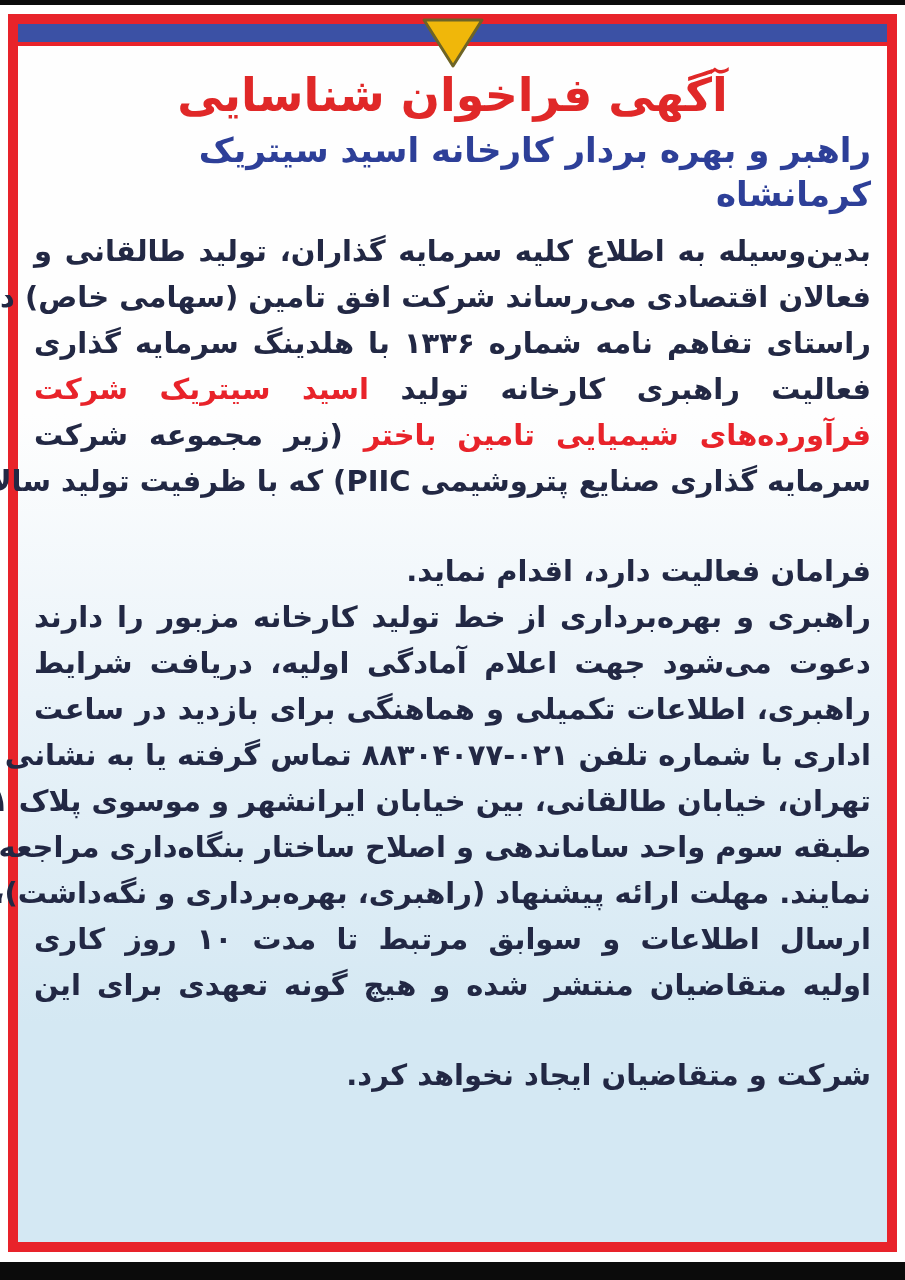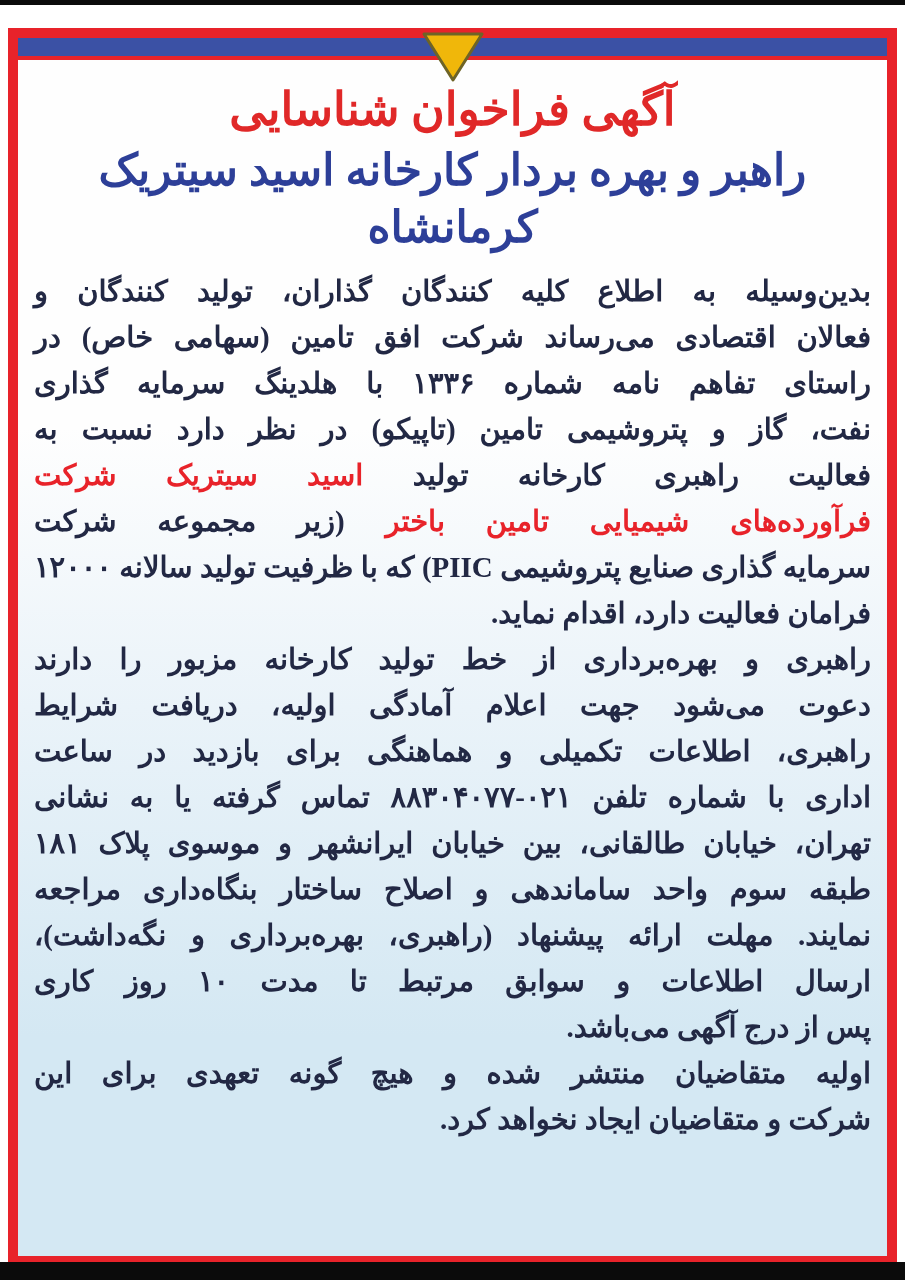--- a/index.html
+++ b/index.html
@@ -8,25 +8,24 @@
     width:905px;height:1280px;
     background:#ffffff;
     overflow:hidden;
     font-family:"DejaVu Sans",sans-serif;
   }
   .strip{position:absolute;left:0;width:905px;background:#0b0b0b;}
   .strip-top{top:0;height:5px;}
   .strip-bottom{top:1262px;height:18px;}
   .ad-frame{
     position:absolute;
-    left:8px;top:28px;
+    left:8px;top:14px;
     width:869px;height:1218px;
     border:10px solid var(--frame-red);
     background:linear-gradient(180deg,var(--bg-top) 0%,var(--bg-top) 32%,#eaf3f9 55%,var(--bg-bottom) 82%,var(--bg-bottom) 100%);
-    font-family:Liberation Serif, serif;
   }
   .top-blue-bar{
     height:18px;
     background:var(--bar-blue);
     border-bottom:4px solid var(--frame-red);
   }
   .triangle-wrap{
     position:absolute;
     top:-7px;left:50%;
     transform:translateX(-50%);
@@ -40,40 +39,40 @@
     margin:20px 0 2px 0;
     text-align:center;
     font-size:46px;
     font-weight:bold;
     color:var(--title-red);
     line-height:1.3;
     letter-spacing:-1px;
   }
   .title2{
     margin:0 0 12px 0;
-    text-align:center;
-    font-size:44px;
+    font-size:34px;
     font-weight:bold;
     color:var(--title-blue);
     line-height:1.3;
     letter-spacing:-1px;
   }
   .body-lines{
     color:var(--body-text);
     font-size:29px;
     font-weight:bold;
     line-height:46px;
   }
   .body-line{
     text-align:justify;
     text-align-last:justify;
     white-space:nowrap;
   }
   .body-line.para-end{
     text-align-last:right;
+    margin-top:44px;
   }
   .seg-red{color:var(--emphasis-red);}
 </style>
 </head>
 <body>
 
 <div class="page">
 
   <div class="strip strip-top"></div>
 
@@ -84,37 +83,35 @@
     <div class="triangle-wrap">
       <svg width="64" height="52" viewBox="0 0 64 52" aria-hidden="true">
         <polygon points="3,3 61,3 32,49" fill="#f0b70a" stroke="#6e6426" stroke-width="3" stroke-linejoin="round"></polygon>
       </svg>
     </div>
 
     <div class="content">
       <div class="title1">آگهی فراخوان شناسایی</div>
       <div class="title2">راهبر و بهره بردار کارخانه اسید سیتریک کرمانشاه</div>
       <div class="body-lines">
-          <div class="body-line"><span class="seg">بدین‌وسیله به اطلاع کلیه کنندگان گذاران، تولید کنندگان و</span></div>
+          <div class="body-line"><span class="seg">بدین‌وسیله به اطلاع کلیه سرمایه گذاران، تولید طالقانی و</span></div>
           <div class="body-line"><span class="seg">فعالان اقتصادی می‌رساند شرکت افق تامین (سهامی خاص) در</span></div>
           <div class="body-line"><span class="seg">راستای تفاهم نامه شماره ۱۳۳۶ با هلدینگ سرمایه گذاری</span></div>
-          <div class="body-line"><span class="seg">نفت، گاز و پتروشیمی تامین (تاپیکو) در نظر دارد نسبت به</span></div>
           <div class="body-line"><span class="seg">فعالیت راهبری کارخانه تولید </span><span class="seg-red">اسید سیتریک شرکت</span></div>
           <div class="body-line"><span class="seg-red">فرآورده‌های شیمیایی تامین باختر</span><span class="seg"> (زیر مجموعه شرکت</span></div>
           <div class="body-line"><span class="seg">سرمایه گذاری صنایع پتروشیمی PIIC) که با ظرفیت تولید سالانه ۱۲۰۰۰</span></div>
           <div class="body-line para-end"><span class="seg">فرامان فعالیت دارد، اقدام نماید.</span></div>
           <div class="body-line"><span class="seg">راهبری و بهره‌برداری از خط تولید کارخانه مزبور را دارند</span></div>
           <div class="body-line"><span class="seg">دعوت می‌شود جهت اعلام آمادگی اولیه، دریافت شرایط</span></div>
           <div class="body-line"><span class="seg">راهبری، اطلاعات تکمیلی و هماهنگی برای بازدید در ساعت</span></div>
           <div class="body-line"><span class="seg">اداری با شماره تلفن ۰۲۱-۸۸۳۰۴۰۷۷ تماس گرفته یا به نشانی</span></div>
           <div class="body-line"><span class="seg">تهران، خیابان طالقانی، بین خیابان ایرانشهر و موسوی پلاک ۱۸۱</span></div>
           <div class="body-line"><span class="seg">طبقه سوم واحد ساماندهی و اصلاح ساختار بنگاه‌داری مراجعه</span></div>
           <div class="body-line"><span class="seg">نمایند. مهلت ارائه پیشنهاد (راهبری، بهره‌برداری و نگه‌داشت)،</span></div>
           <div class="body-line"><span class="seg">ارسال اطلاعات و سوابق مرتبط تا مدت ۱۰ روز کاری</span></div>
-          <div class="body-line para-end"><span class="seg">پس از درج آگهی می‌باشد.</span></div>
           <div class="body-line"><span class="seg">اولیه متقاضیان منتشر شده و هیچ گونه تعهدی برای این</span></div>
           <div class="body-line para-end"><span class="seg">شرکت و متقاضیان ایجاد نخواهد کرد.</span></div>
         </div>
     </div>
 
   </div>
 
   <div class="strip strip-bottom"></div>
 
 </div>

